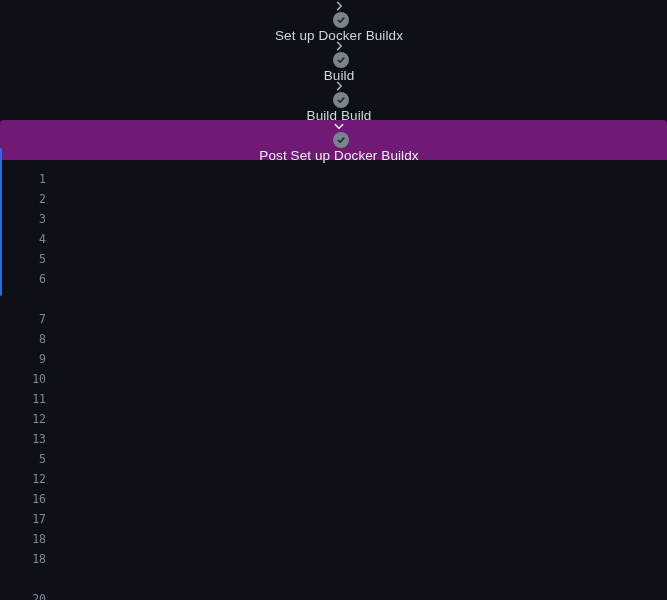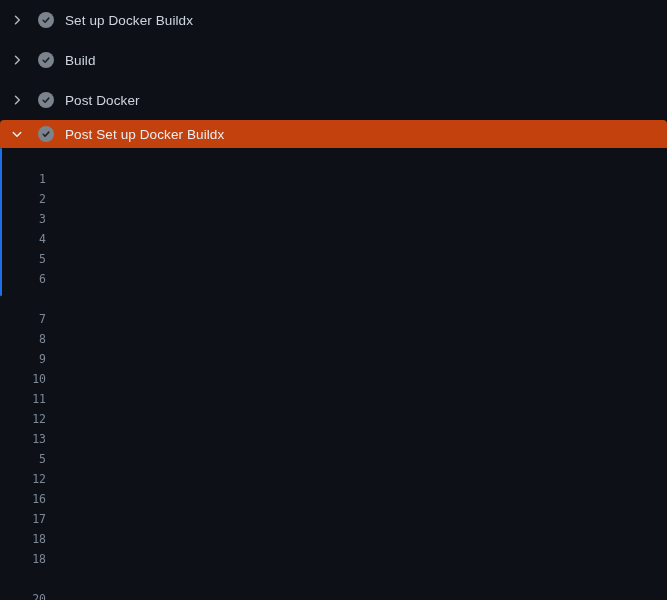--- a/index.html
+++ b/index.html
@@ -7,24 +7,24 @@
     width:667px;height:600px;overflow:hidden;
     background:#0d1117;
     font-family:"Liberation Sans", sans-serif;
     position:relative;
   }
   .app{width:667px;height:600px;position:relative;overflow:hidden;}
 
   
   .steps{position:absolute;top:0;left:0;width:667px;}
   .step-row{
-    height:40px;display:flex;align-items:center;cursor:pointer;
+    height:40px;display:flex;align-items:center;cursor:pointer;flex-direction:column;
   }
   .step-row.expanded{
-    background:#c2410c;height:28px;border-radius:4px 4px 0 0;
+    background:#701a75;height:40px;border-radius:4px 4px 0 0;
   }
   .chev{width:12px;height:12px;margin-left:11px;flex:none;display:flex;align-items:center;justify-content:center;}
   .check-circle{
     width:16px;height:16px;border-radius:50%;background:#7b838d;
     margin-left:15px;flex:none;display:flex;align-items:center;justify-content:center;
   }
   .step-label{
     margin-left:11px;
     font-size:13.5px;color:#cfd6de;letter-spacing:.1px;
   }
@@ -87,21 +87,21 @@
     <span class="chev">
       <svg width="12" height="12" viewBox="0 0 16 16">
         <path d="M6 3l5 5-5 5" stroke="#aeb6bf" stroke-width="2" fill="none" stroke-linecap="round" stroke-linejoin="round"></path>
       </svg>
     </span>
     <span class="check-circle">
       <svg width="10" height="10" viewBox="0 0 16 16">
         <path d="M3.5 8.5l3 3 6-6.5" stroke="#1b212b" stroke-width="2.4" fill="none" stroke-linecap="round" stroke-linejoin="round"></path>
       </svg>
     </span>
-    <span class="step-label">Post Docker</span>
+    <span class="step-label">Build Build</span>
   </div>
     </div>
 
   <div class="step-row expanded" style="position:absolute;top:120px;left:0;width:667px;">
     <span class="chev">
       <svg width="12" height="12" viewBox="0 0 16 16">
         <path d="M3 6l5 5 5-5" stroke="#e9eef4" stroke-width="2" fill="none" stroke-linecap="round" stroke-linejoin="round"></path>
       </svg>
     </span>
     <span class="check-circle">

